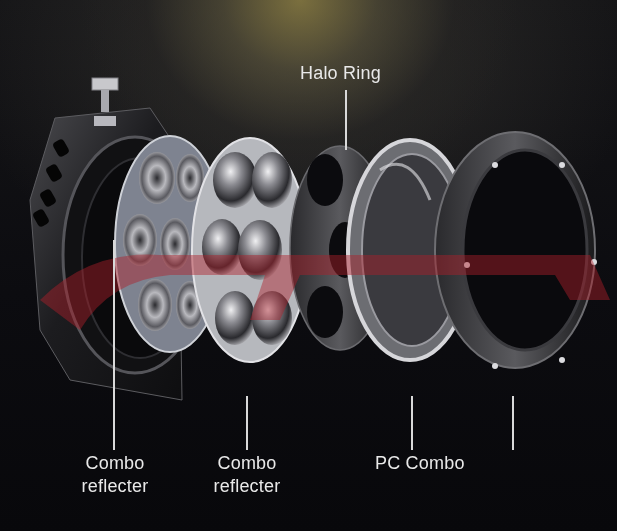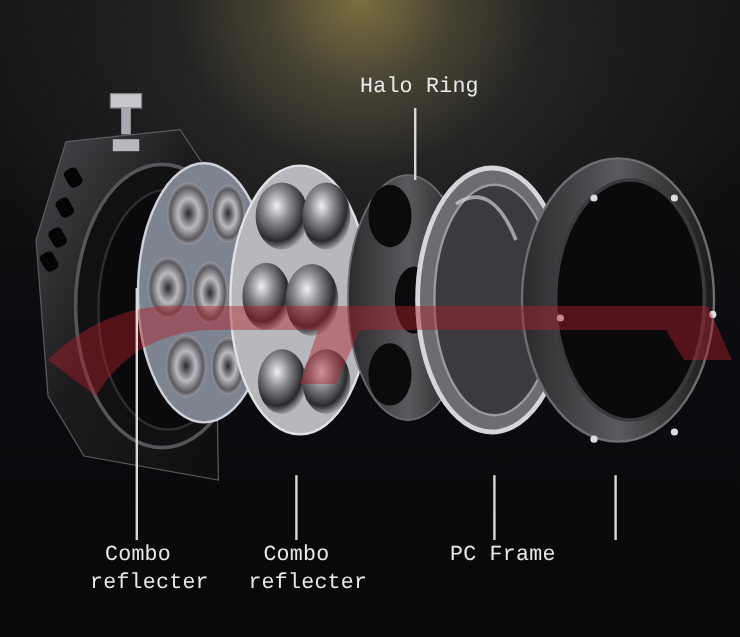--- a/index.html
+++ b/index.html
@@ -3,21 +3,21 @@
 <meta charset="utf-8">
 <style>
   html, body { margin:0; padding:0; }
   body { width:617px; height:531px; overflow:hidden; background:#0b0b0e; }
   #stage {
     position:relative; width:617px; height:531px; overflow:hidden;
     background:
       radial-gradient(ellipse 220px 200px at 300px 0px, rgba(150,135,70,0.75) 0%, rgba(95,88,60,0.55) 35%, rgba(40,38,35,0.3) 70%, rgba(0,0,0,0) 100%),
       radial-gradient(ellipse 420px 300px at 300px 60px, rgba(70,68,62,0.55), rgba(0,0,0,0) 80%),
       linear-gradient(180deg, #151517 0%, #0c0c10 55%, #08080b 100%);
-    font-family: Liberation Mono, monospace;
+    font-family: Liberation Sans, sans-serif;
   }
   .label {
     position:absolute; color:#e9e9e9; font-size:18px; line-height:23px;
     text-align:center; white-space:nowrap; letter-spacing:0.2px;
   }
   .leader { position:absolute; width:1.5px; background:#d9d9d9; }
   svg { position:absolute; left:0; top:0; }
 </style>
 </head>
 <body>
@@ -130,15 +130,15 @@
   <div class="label" style="left:75px; top:452px; width:80px;">
     <div>Combo</div>
     <div>reflecter</div>
   </div>
 
   <div class="label" style="left:207px; top:452px; width:80px;">
     <div>Combo</div>
     <div>reflecter</div>
   </div>
 
-  <div class="label" style="left:375px; top:452px;">PC Frame</div>
+  <div class="label" style="left:375px; top:452px;">PC Combo</div>
 
 </div>
 
 </body></html>

